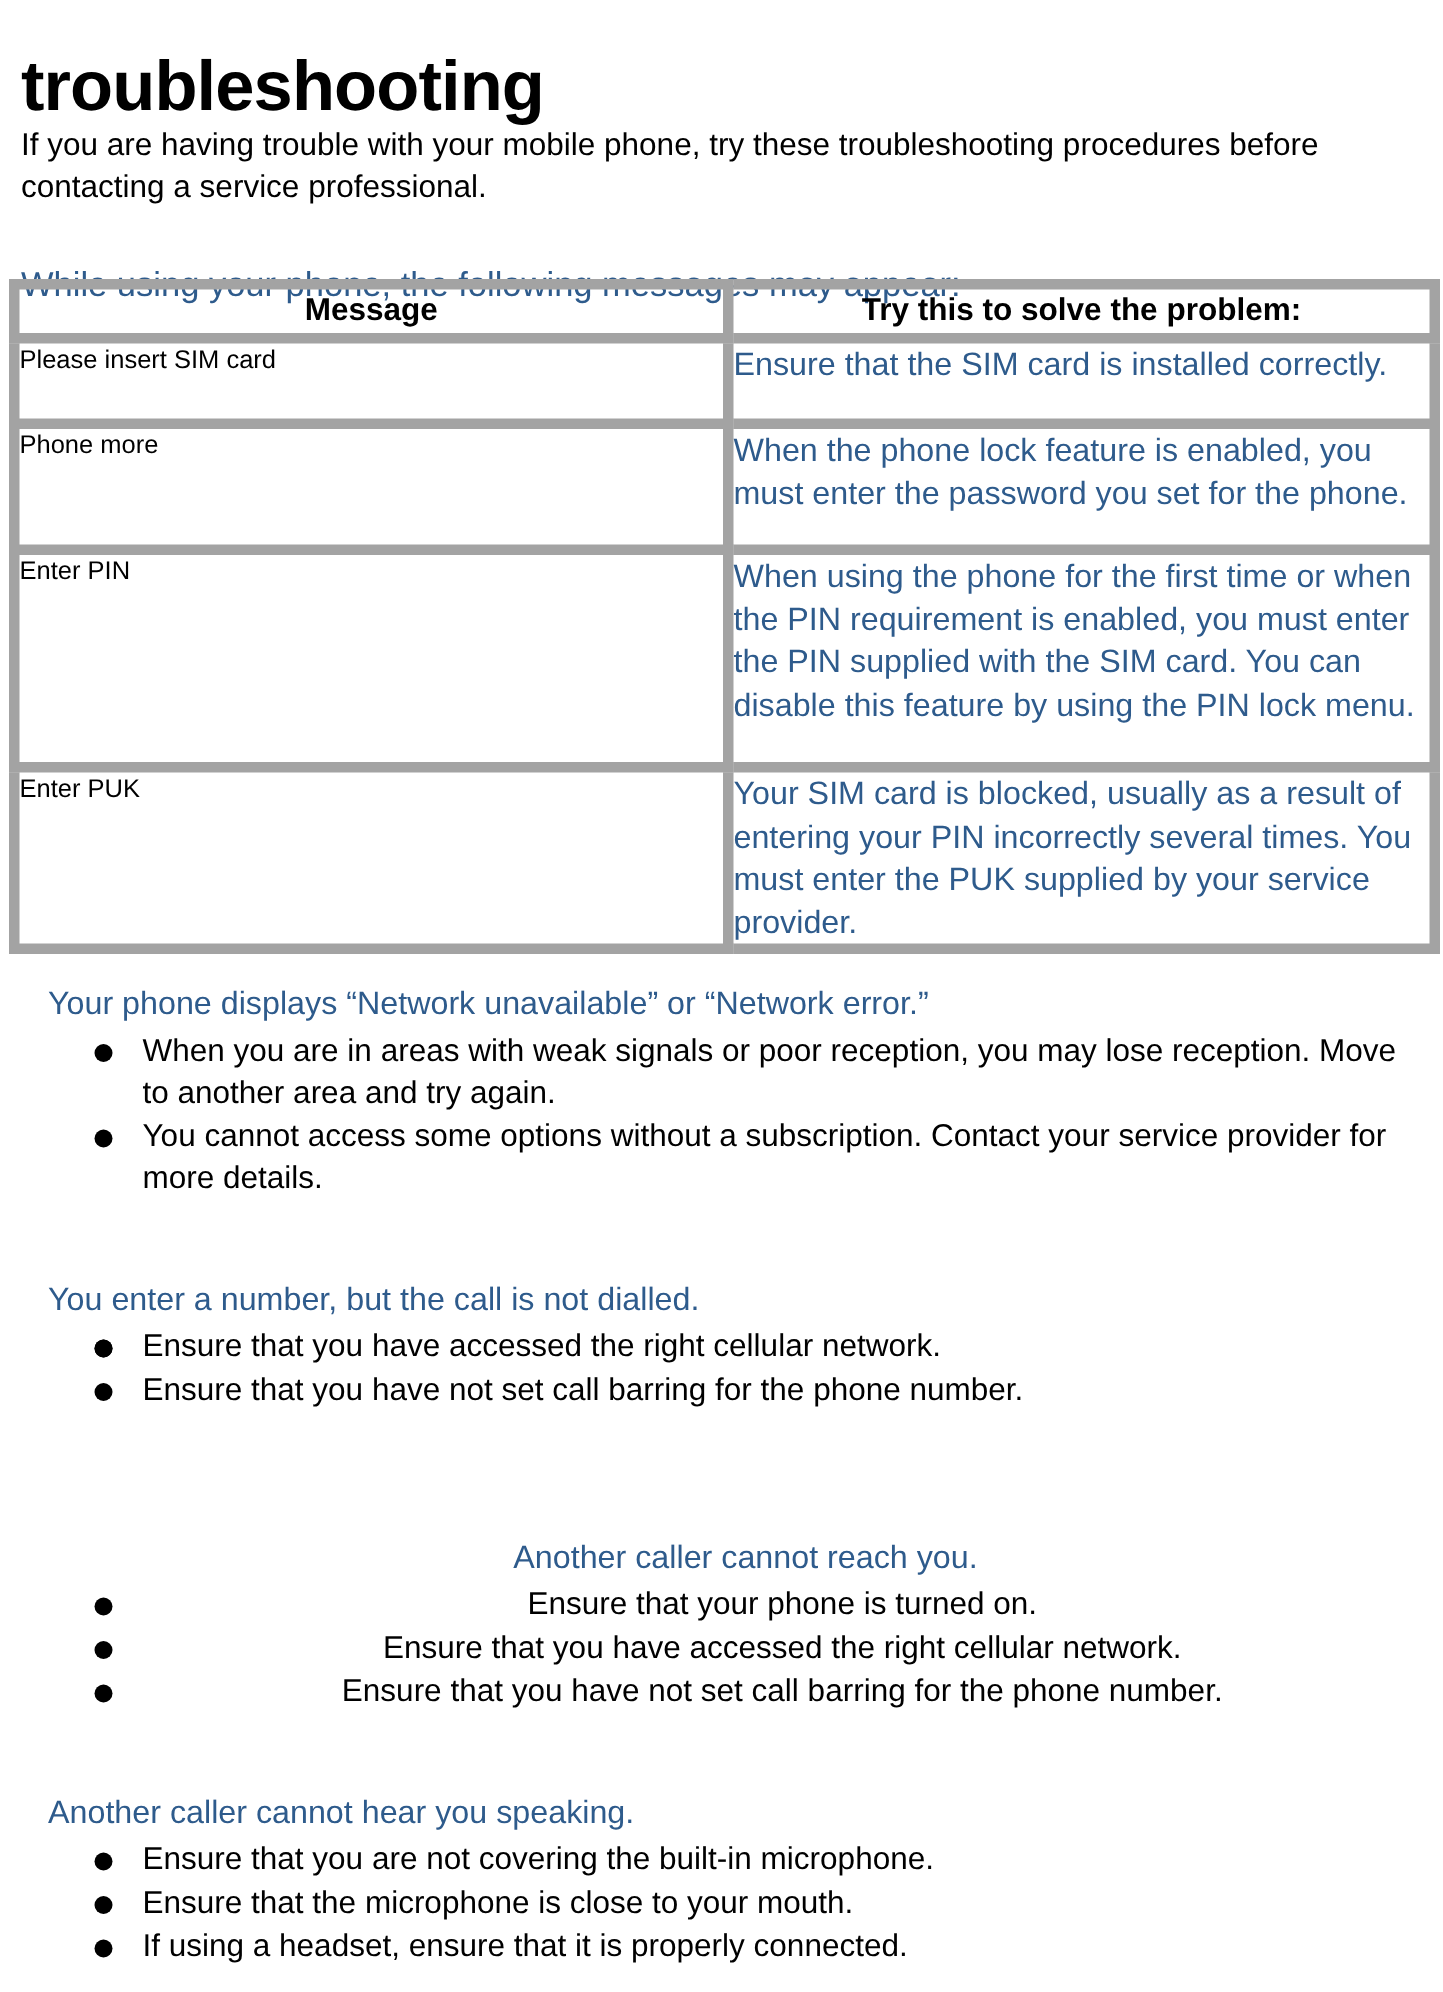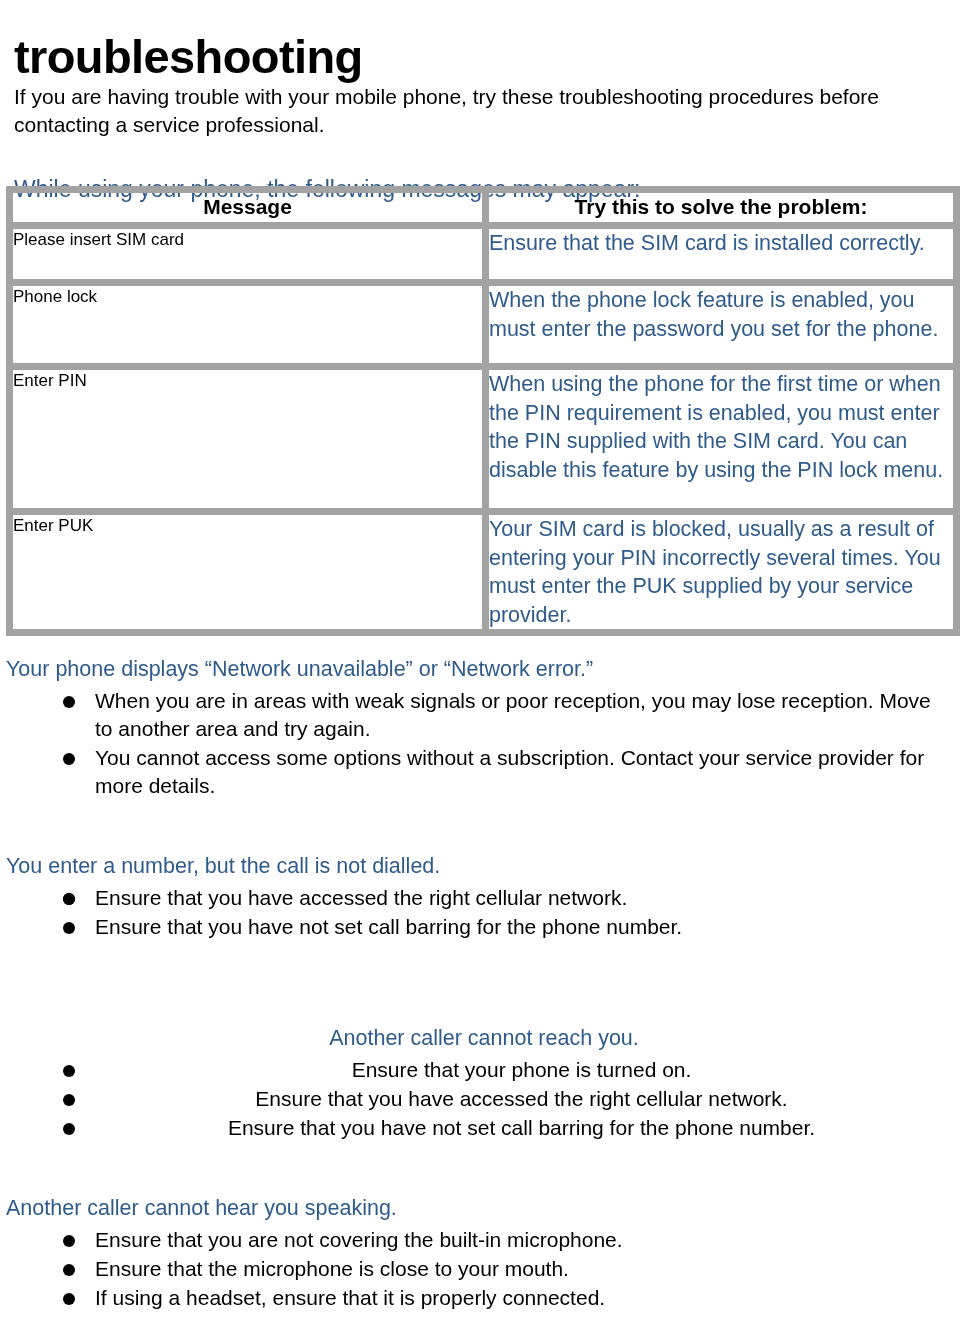--- a/index.html
+++ b/index.html
@@ -104,21 +104,21 @@
   
   .section {
     position: absolute;
     left: 0;
     width: 962px;
   }
   .sec-head {
     font-size: 21.5px;
     line-height: 28px;
     color: #2e5b8c;
-    margin-left: 6px;
+    margin-left: 32px;
     white-space: nowrap;
   }
   .bullets {
     list-style: none;
     margin: 4px 0 0 0;
     padding: 0;
   }
   .bullets li {
     position: relative;
     font-size: 21px;
@@ -171,21 +171,21 @@
         <th>Message</th>
         <th>Try this to solve the problem:</th>
       </tr>
     </thead>
     <tbody>
       <tr class="row-h1">
         <td class="cell-msg">Please insert SIM card</td>
         <td class="cell-sol">Ensure that the SIM card is installed correctly.</td>
       </tr>
       <tr class="row-h2">
-        <td class="cell-msg">Phone lock</td>
+        <td class="cell-msg">Phone more</td>
         <td class="cell-sol">When the phone lock feature is enabled, you must enter the password you set for the phone.</td>
       </tr>
       <tr class="row-h3">
         <td class="cell-msg">Enter PIN</td>
         <td class="cell-sol">When using the phone for the first time or when the PIN requirement is enabled, you must enter the PIN supplied with the SIM card. You can disable this feature by using the PIN lock   menu.</td>
       </tr>
       <tr class="row-h4">
         <td class="cell-msg">Enter PUK</td>
         <td class="cell-sol">Your SIM card is blocked, usually as a result of entering your PIN incorrectly several times. You must enter the PUK supplied by your service provider.</td>
       </tr>

